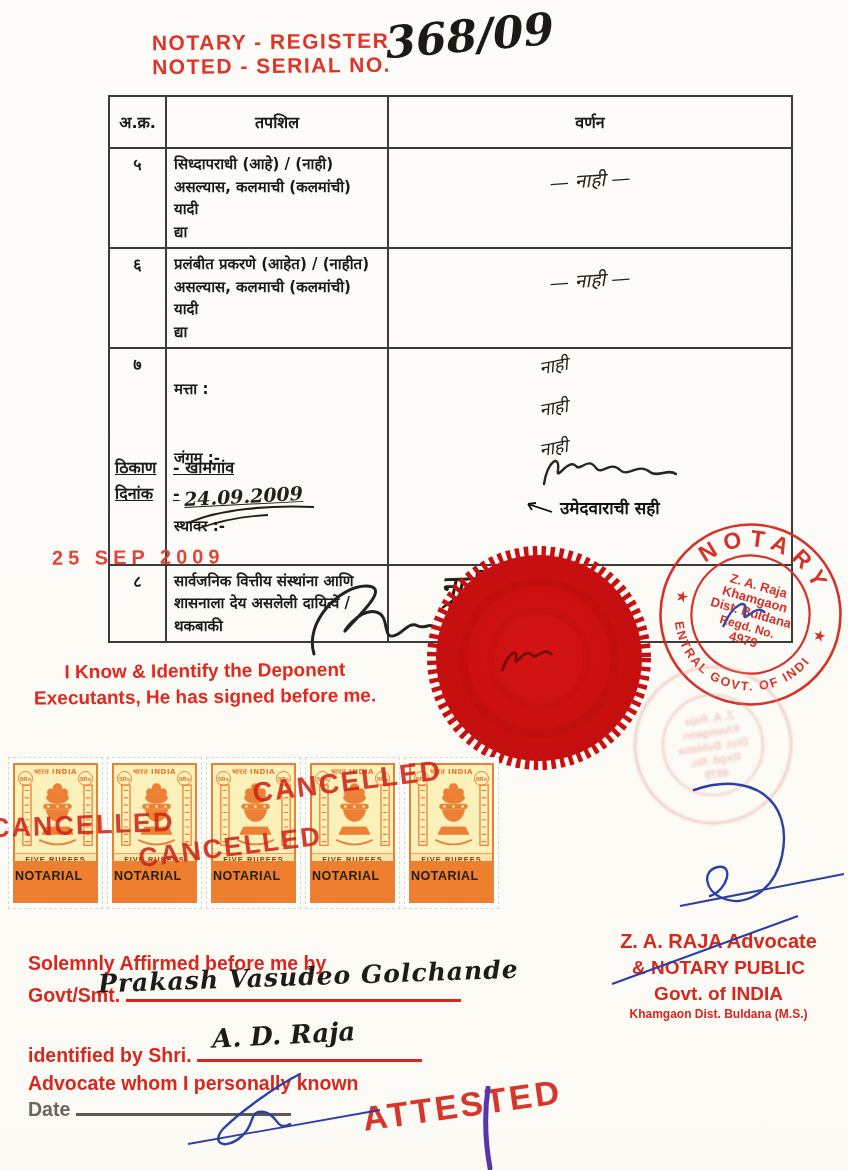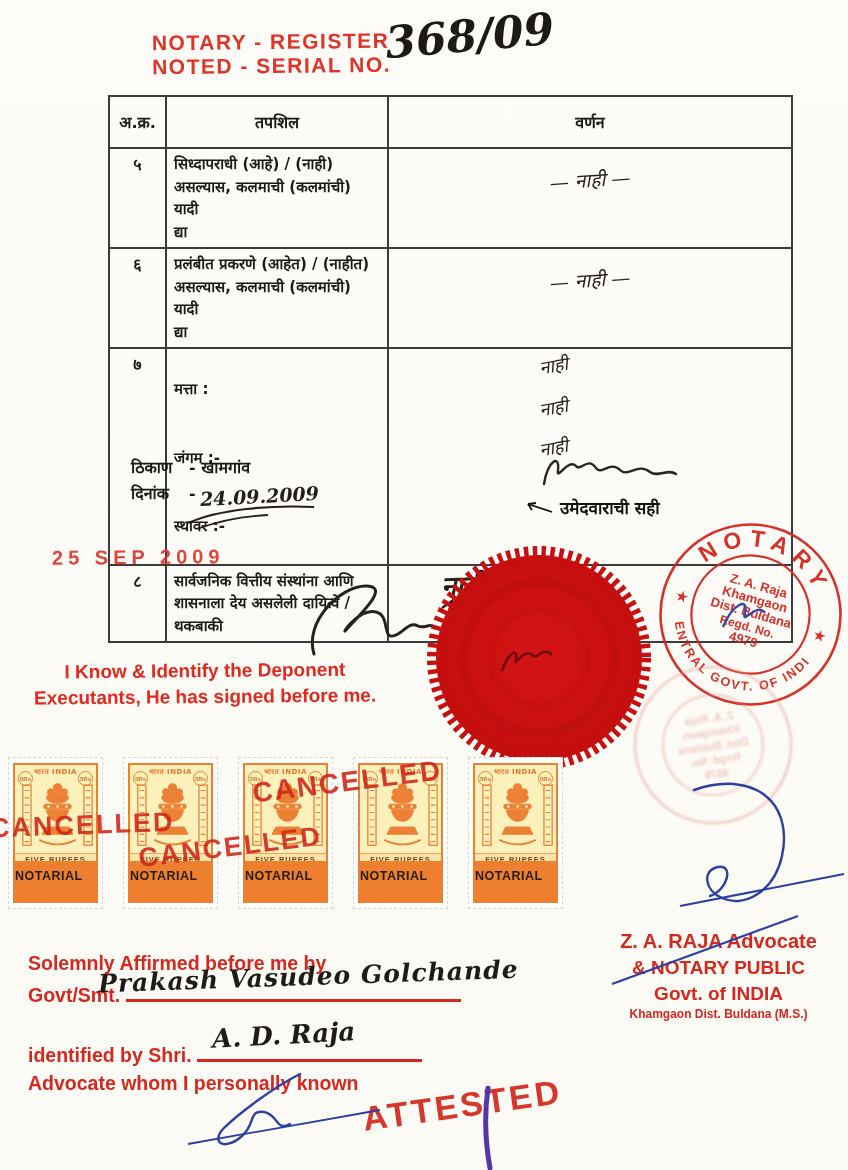--- a/index.html
+++ b/index.html
@@ -25,22 +25,22 @@
   .r5{height:56px}.r6{height:52px}.r7{height:116px}.r8{height:54px}
   .hw{font-family:"DejaVu Serif",serif;font-style:italic;color:#262019;}
   .vcenter{display:block;text-align:center;font-size:19px;transform:rotate(-4deg);margin-top:14px;}
   .v7{position:absolute;left:150px;font-size:18px;transform:rotate(-10deg);}
   .v7a{top:4px}.v7b{top:46px}.v7c{top:86px}
   .v8{position:absolute;left:52px;top:0px;font-size:27px;transform:rotate(-2deg);font-weight:600;}
   .mline{display:block;}
   .m1{margin-top:2px}.m2{margin-top:24px}.m3{margin-top:23px}
 
   
-  .place-date{left:131px;top:455px;font-family:"DejaVu Sans",sans-serif;font-weight:700;
-              font-size:16px;color:#1c1a17;line-height:1.65;}
+  .place-date{left:115px;top:455px;font-family:"DejaVu Sans",sans-serif;font-weight:700;
+              font-size:16px;color:#1c1a17;line-height:1.65;text-decoration:underline;}
   .pd-row{display:flex;}
   .pd-label{width:58px;}
   .date-hw{font-family:"DejaVu Serif",serif;font-style:italic;font-size:19px;color:#242019;
            transform:rotate(-3deg);display:inline-block;margin-left:4px;}
   .swoosh{left:180px;top:505px;}
 
   
   .cand-sig{left:538px;top:450px;}
   .cand-label{left:524px;top:496px;display:flex;align-items:center;gap:6px;
               font-family:"DejaVu Sans",sans-serif;font-weight:700;font-size:17px;color:#15120f;}
@@ -53,21 +53,21 @@
 
   .know{left:10px;top:658px;width:390px;text-align:center;color:#e02a20;font-weight:bold;
         font-size:19px;line-height:1.35;transform:rotate(-0.5deg);}
 
   
   .waxseal{left:424px;top:543px;}
   .roundstamp{left:653px;top:517px;opacity:.95;}
   .ghost{left:628px;top:660px;opacity:.5;filter:blur(1.1px);transform:scaleX(-1) rotate(8deg);}
 
   
-  .stamps-row{left:8px;top:757px;display:flex;gap:20px;}
+  .stamps-row{left:8px;top:757px;display:flex;gap:4px;}
   .stamp{width:95px;height:152px;background:#fff;padding:5px 4px;box-sizing:border-box;
          border:1px dashed #ded7c8;}
   .stamp-inner{position:relative;width:100%;height:100%;background:#fcf0bb;border:2px solid #ee7f2e;
                box-sizing:border-box;overflow:hidden;}
   .stamp-country{text-align:center;font-size:7px;font-weight:bold;color:#e8762a;margin-top:2px;
                  letter-spacing:.5px;font-family:"DejaVu Sans",sans-serif;}
   .stamp-med{position:absolute;top:6px;width:13px;height:13px;border:1px solid #ee7f2e;border-radius:50%;
              font-size:6px;color:#d96d1f;display:flex;align-items:center;justify-content:center;font-weight:bold;}
   .med-l{left:3px}.med-r{right:3px}
   .stamp-emblem{position:absolute;left:6px;top:18px;}
@@ -422,20 +422,24 @@
     <span>Govt/Smt.</span>
     <span class="redline" style="width:335px"></span>
   </div>
   <div class="abs hw-name name1">Prakash Vasudeo Golchande</div>
   <div class="abs aff aff-l4">
     <span>identified by Shri.</span>
     <span class="redline" style="width:225px"></span>
   </div>
   <div class="abs hw-name name2">A. D. Raja</div>
   <div class="abs aff aff-l5">Advocate  whom I personally known</div>
+  <div class="abs aff aff-l6">
+    <span>Date</span>
+    <span class="grayline" style="width:215px"></span>
+  </div>
 
   <div class="abs notaryblock">
     <div class="nb1">Z. A. RAJA Advocate</div>
     <div class="nb2">&amp; NOTARY PUBLIC</div>
     <div class="nb3">Govt. of INDIA</div>
     <div class="nb5">Khamgaon Dist. Buldana (M.S.)</div>
   </div>
 
   <div class="abs attested">ATTESTED</div>
 

